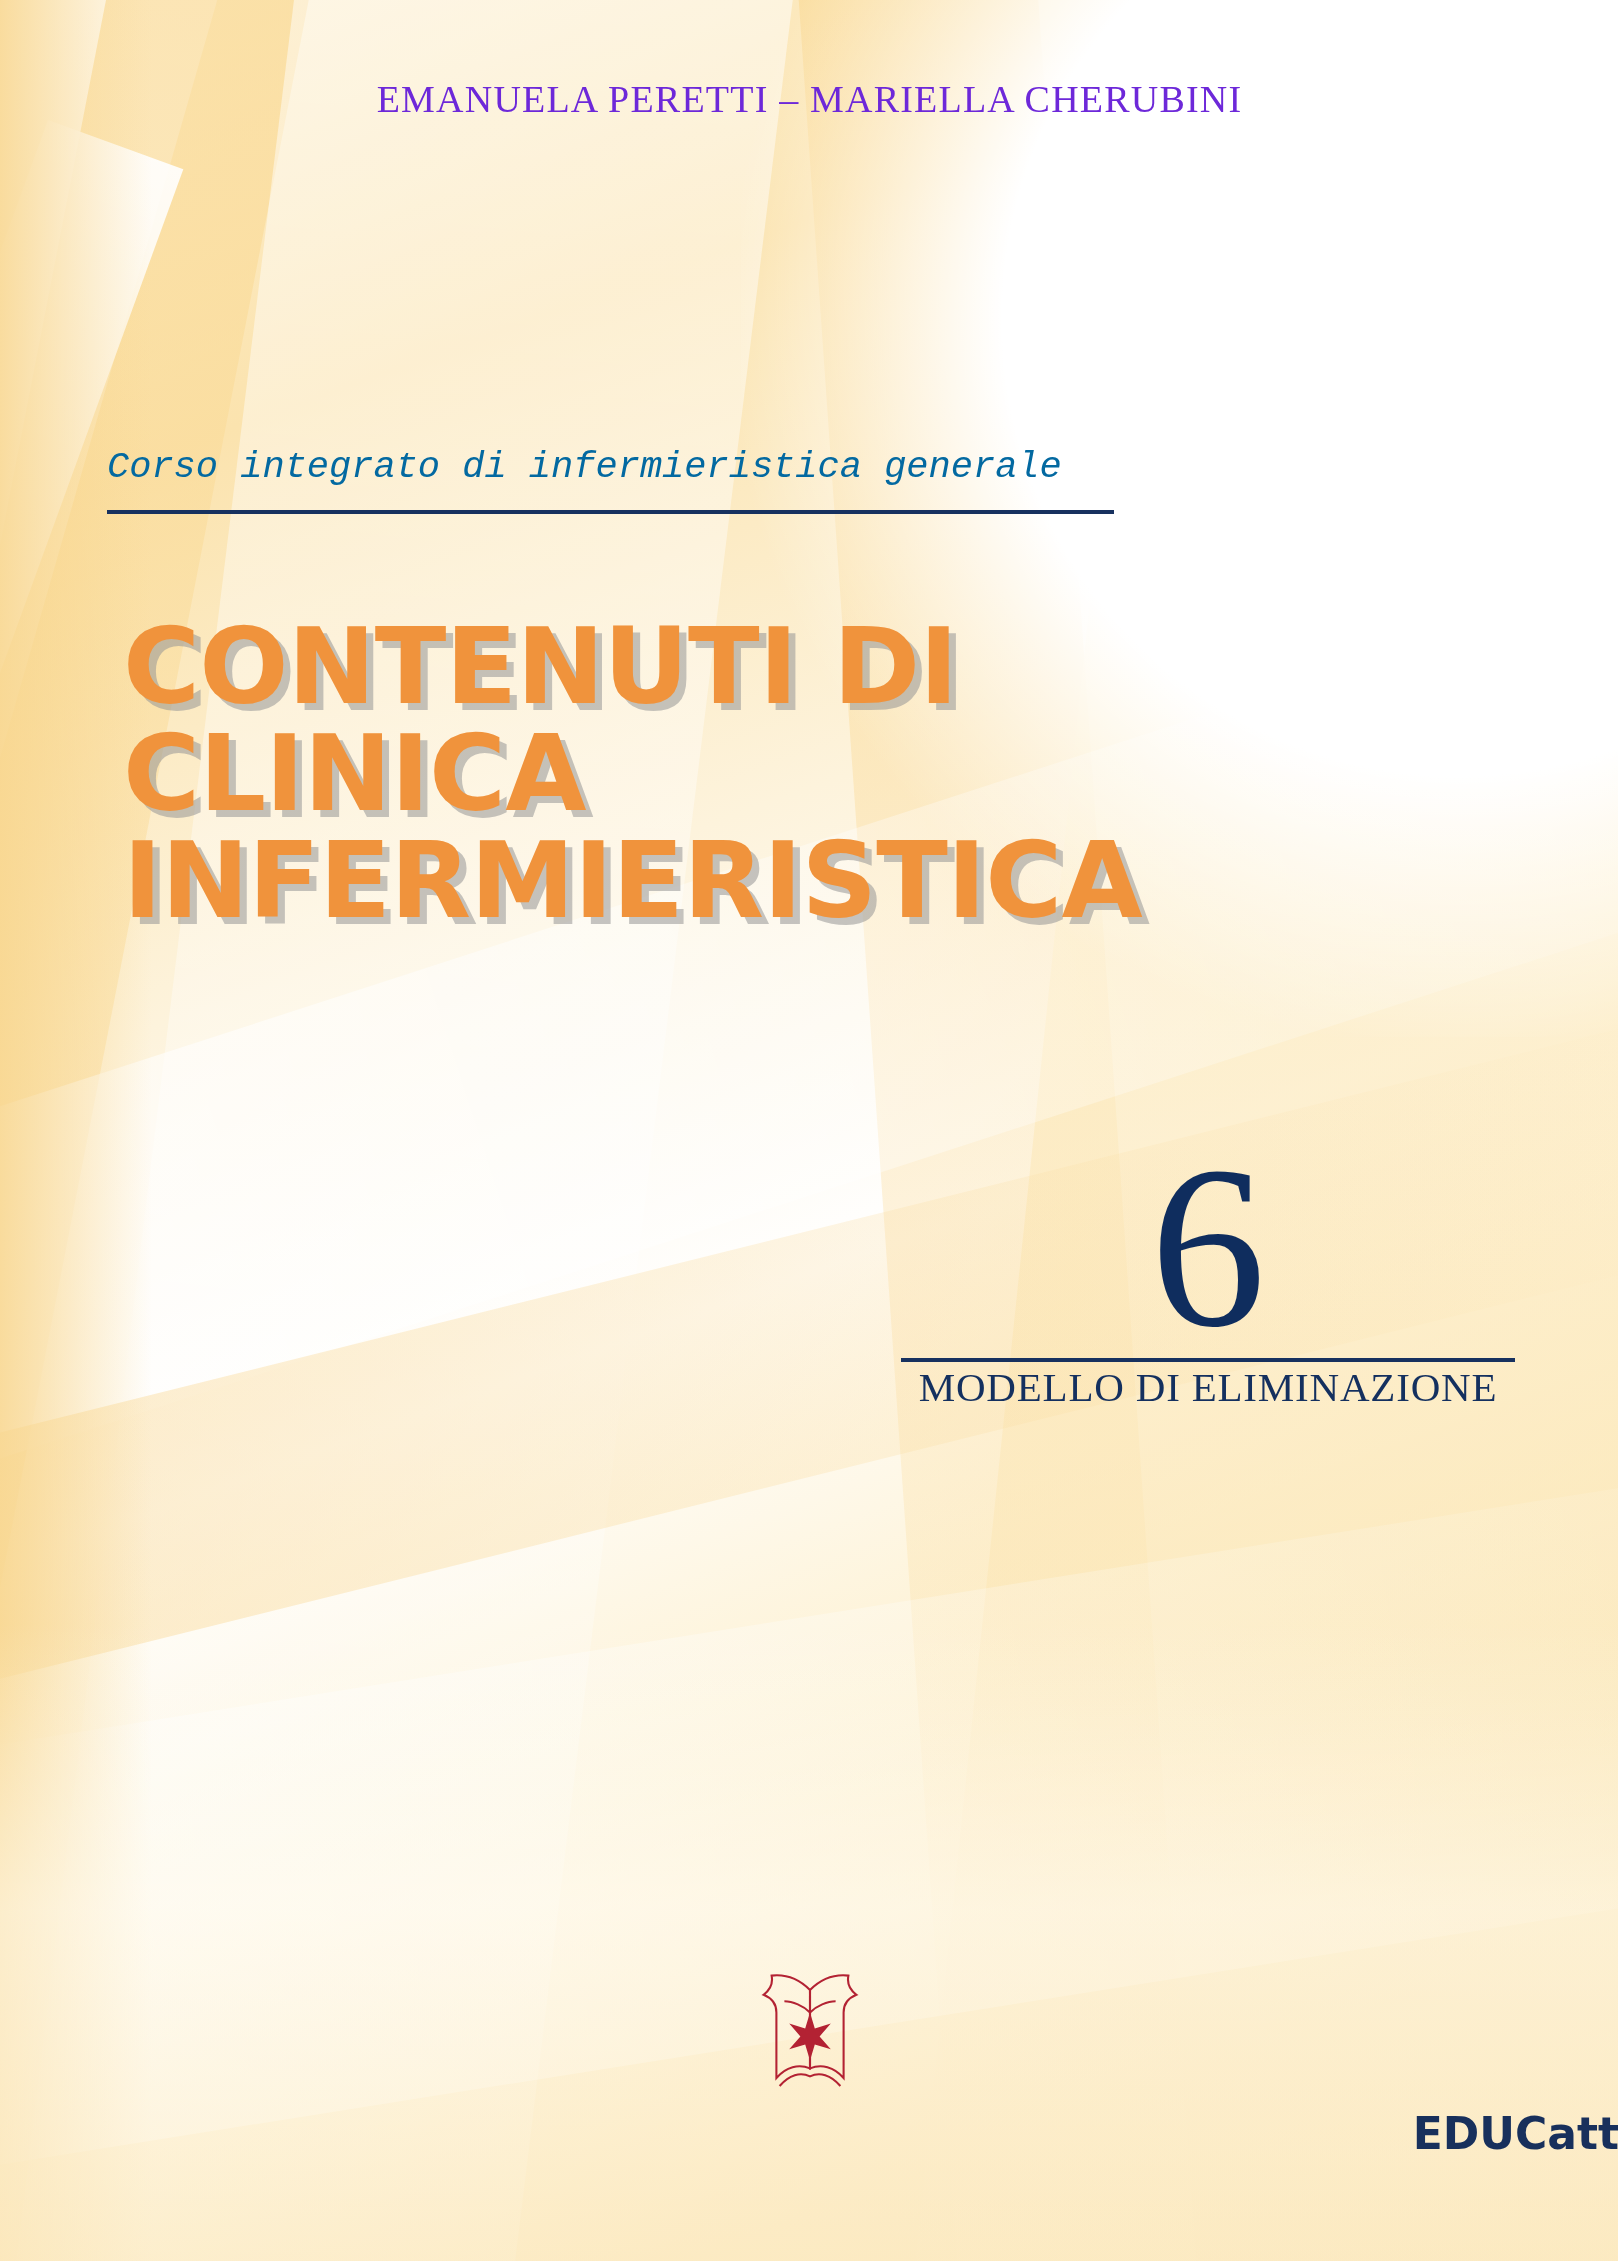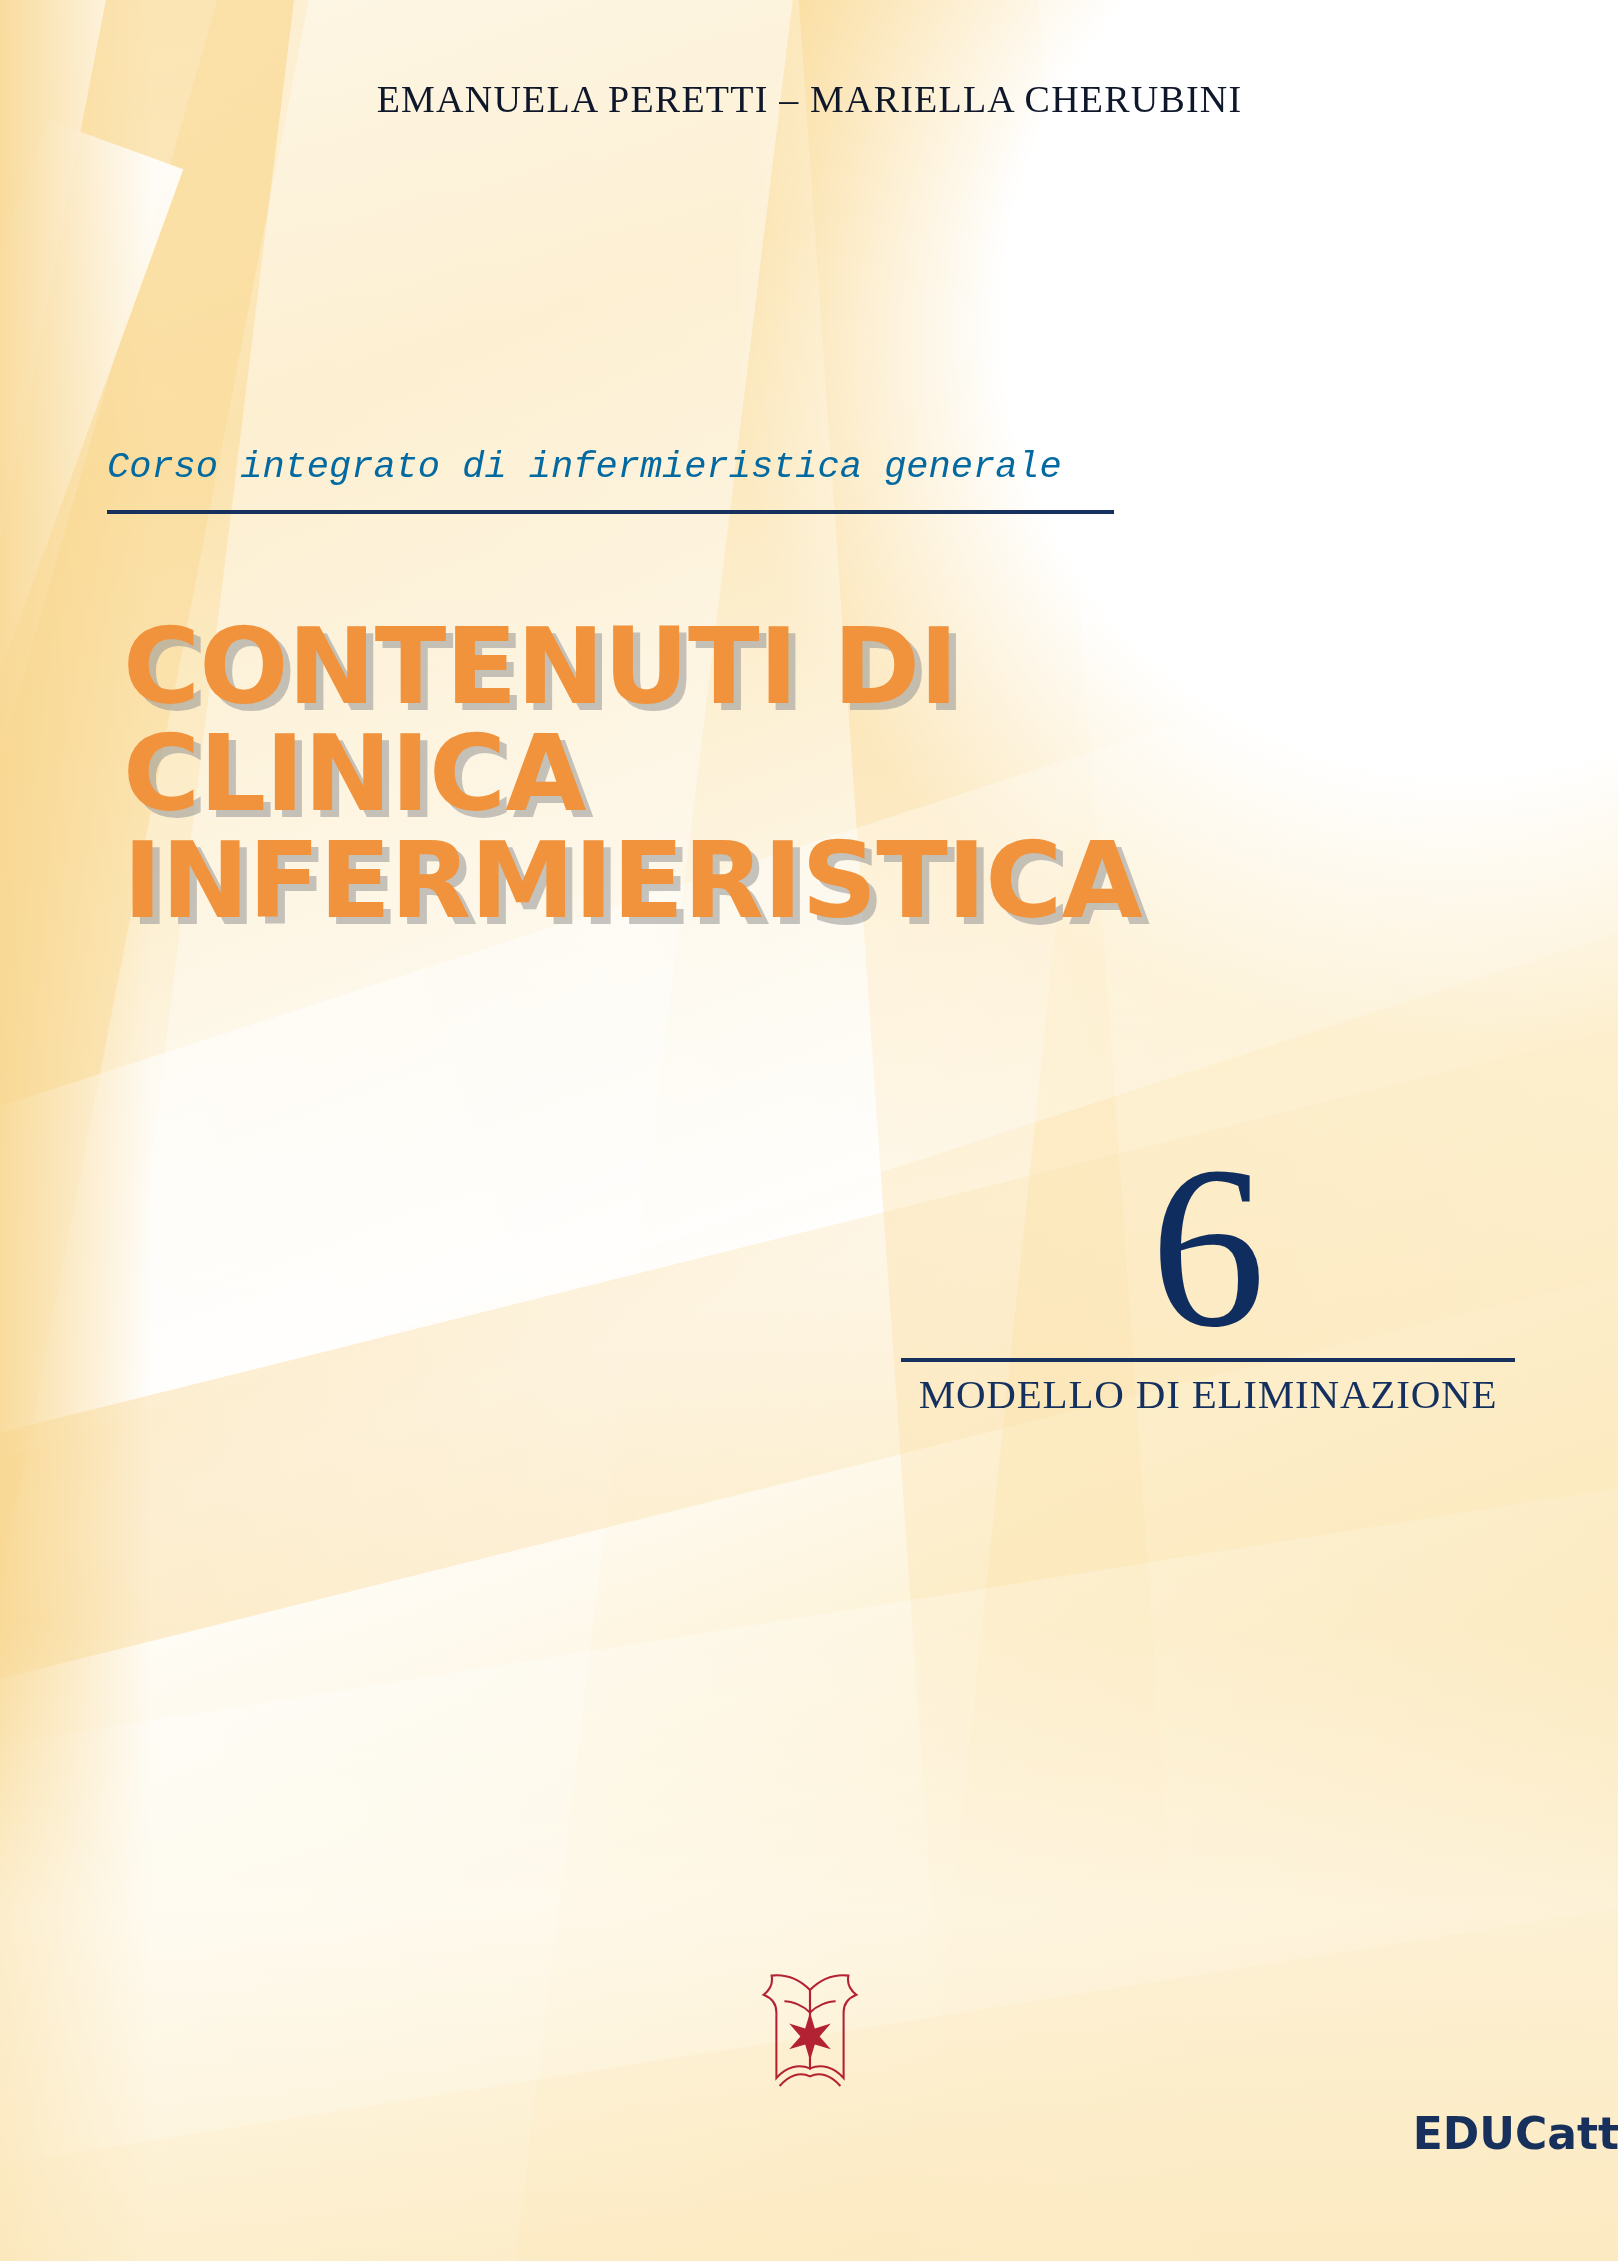--- a/index.html
+++ b/index.html
@@ -121,21 +121,21 @@
     width: 100%;
     height: 100%;
   }
 
   .authors {
     position: absolute;
     top: 77px;
     left: 0;
     right: 0;
     text-align: center;
-    color: #0f172a;
+    color: #6d28d9;
     font-size: 38px;
     letter-spacing: 1.2px;
     font-family: "Liberation Serif", serif;
   }
 
   .subtitle-block {
     position: absolute;
     left: 107px;
     top: 419px;
     width: 1005px;
@@ -187,21 +187,21 @@
     line-height: 0.92;
     font-weight: normal;
   }
   .number-rule {
     margin: 4.8px 0 0 0;
     width: 100%;
     height: 4px;
     background: #17315f;
   }
   .number-caption {
-    margin-top: 8px;
+    margin-top: 1px;
     color: #14305f;
     font-family: "Liberation Serif", serif;
     font-size: 41px;
     letter-spacing: 0.8px;
   }
 
   
   .publisher {
     position: absolute;
     left: 0;

